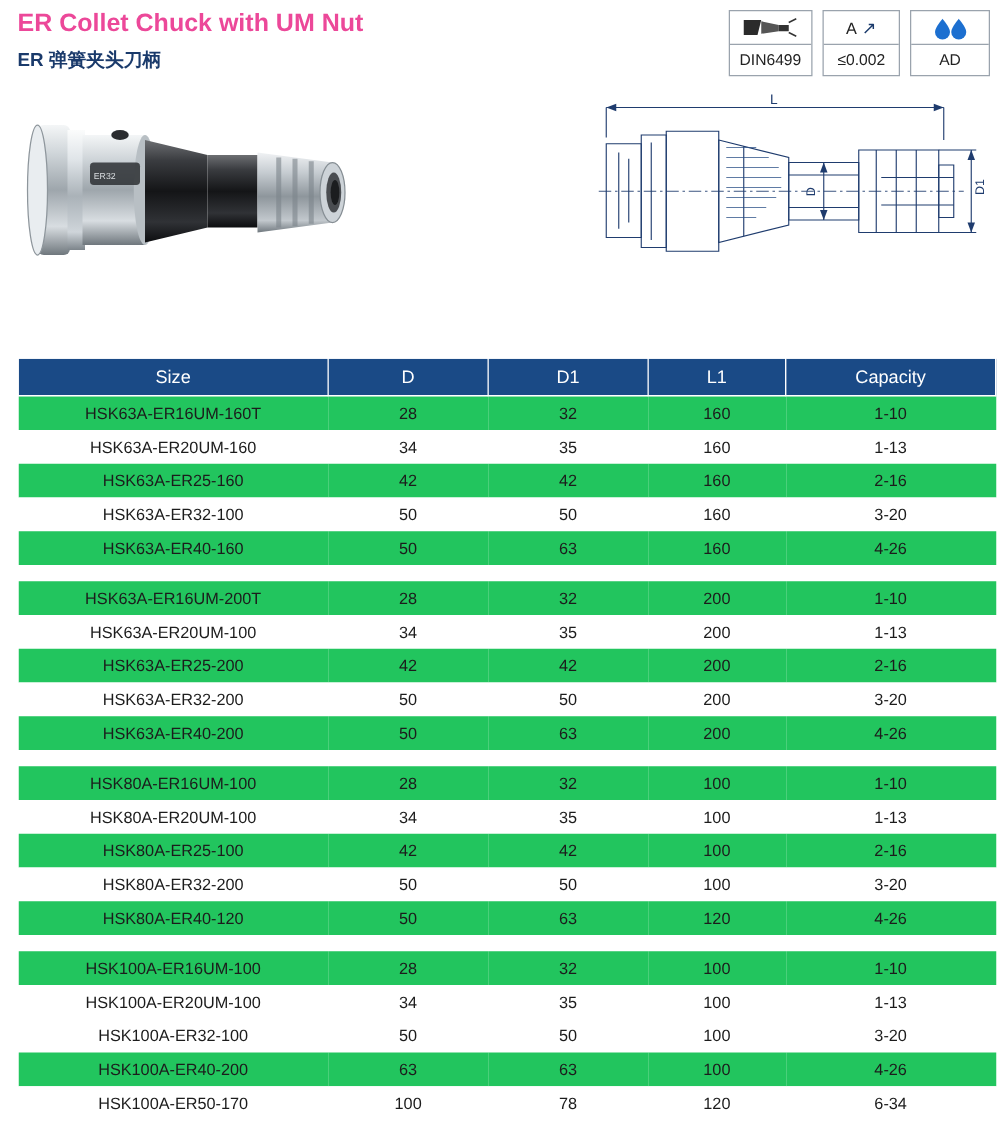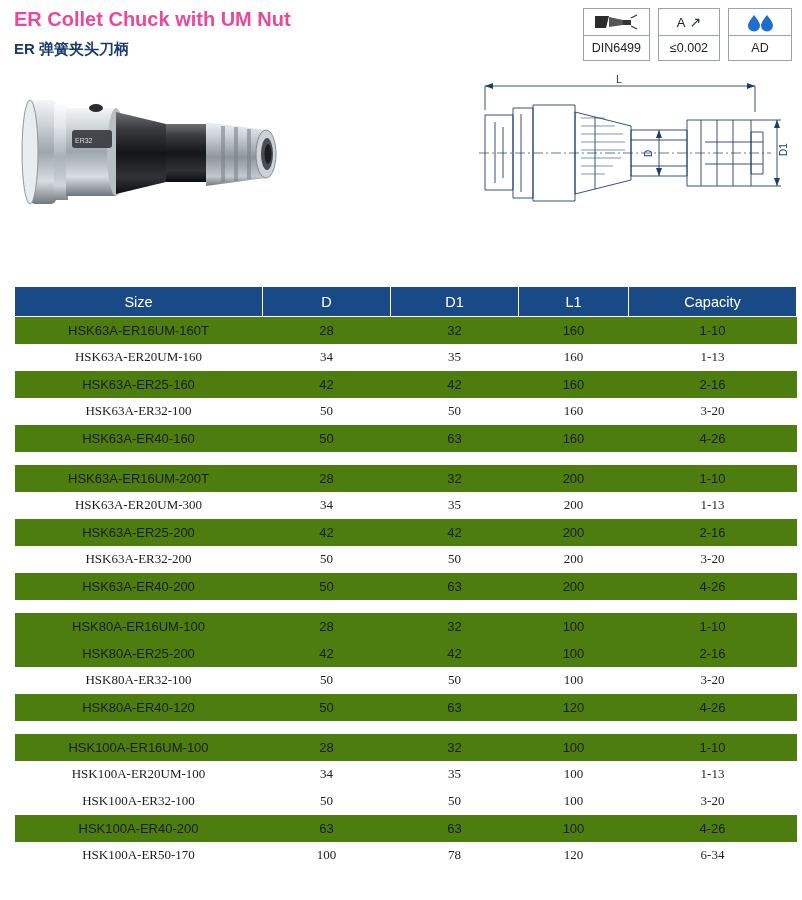--- a/index.html
+++ b/index.html
@@ -118,22 +118,22 @@
     text-align: center;
   }
   table.spec-table td {
     height: 27px;
     font-size: 13px;
     color: #1c1c1c;
     text-align: center;
     border: none;
     padding: 0;
   }
-  tr.alt td { background: #4d7c0f; }
-  tr.plain td { background: #ffffff; font-family: Liberation Serif, serif; }
+  tr.alt td { background: #22c55e; }
+  tr.plain td { background: #ffffff; }
   tr.gap td {
     height: 13px;
     background: #ffffff;
   }
   td.name-col { text-align: center; }
 </style>
 </head>
 <body>
 
 <div class="page">
@@ -362,21 +362,21 @@
             <td></td>
           </tr>
           <tr class="alt">
             <td class="name-col">HSK63A-ER16UM-200T</td>
             <td>28</td>
             <td>32</td>
             <td>200</td>
             <td>1-10</td>
           </tr>
           <tr class="plain">
-            <td class="name-col">HSK63A-ER20UM-300</td>
+            <td class="name-col">HSK63A-ER20UM-100</td>
             <td>34</td>
             <td>35</td>
             <td>200</td>
             <td>1-13</td>
           </tr>
           <tr class="alt">
             <td class="name-col">HSK63A-ER25-200</td>
             <td>42</td>
             <td>42</td>
             <td>200</td>
@@ -403,29 +403,36 @@
             <td></td>
             <td></td>
           </tr>
           <tr class="alt">
             <td class="name-col">HSK80A-ER16UM-100</td>
             <td>28</td>
             <td>32</td>
             <td>100</td>
             <td>1-10</td>
           </tr>
-          <tr class="alt">
-            <td class="name-col">HSK80A-ER25-200</td>
+          <tr class="plain">
+            <td class="name-col">HSK80A-ER20UM-100</td>
+            <td>34</td>
+            <td>35</td>
+            <td>100</td>
+            <td>1-13</td>
+          </tr>
+          <tr class="alt">
+            <td class="name-col">HSK80A-ER25-100</td>
             <td>42</td>
             <td>42</td>
             <td>100</td>
             <td>2-16</td>
           </tr>
           <tr class="plain">
-            <td class="name-col">HSK80A-ER32-100</td>
+            <td class="name-col">HSK80A-ER32-200</td>
             <td>50</td>
             <td>50</td>
             <td>100</td>
             <td>3-20</td>
           </tr>
           <tr class="alt">
             <td class="name-col">HSK80A-ER40-120</td>
             <td>50</td>
             <td>63</td>
             <td>120</td>

